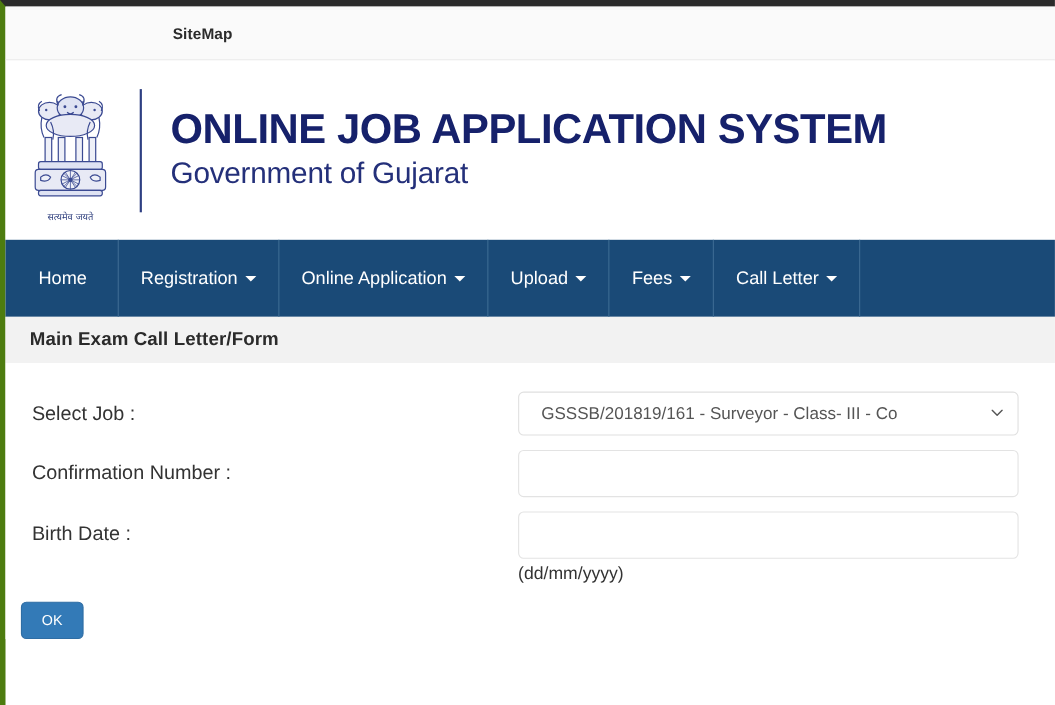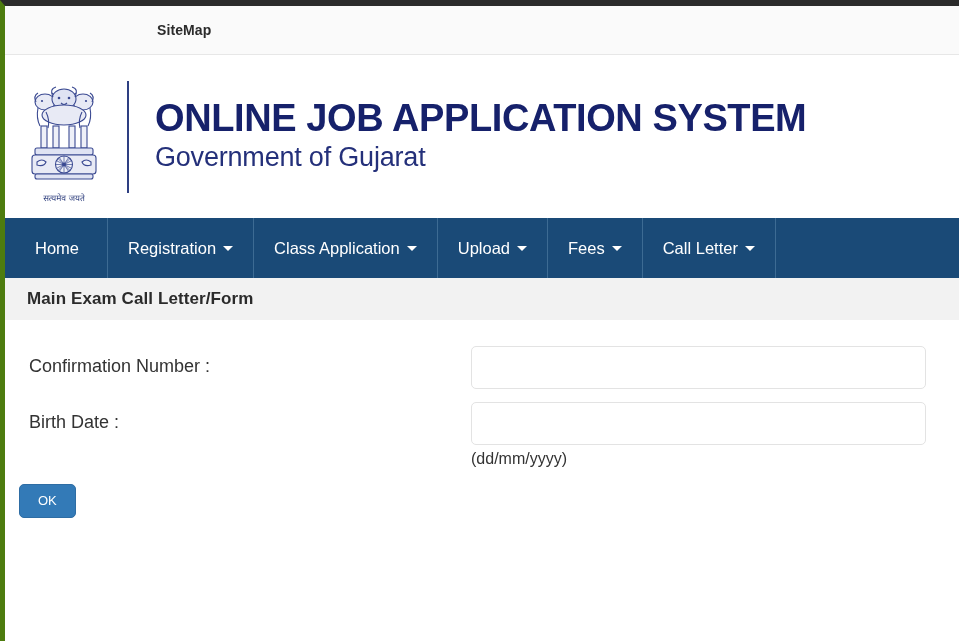--- a/index.html
+++ b/index.html
@@ -85,21 +85,21 @@
     font-size: 27px;
     color: #24307a;
     letter-spacing: -0.2px;
     line-height: 1.25;
     margin-top: 2px;
     white-space: nowrap;
   }
 
   
   .navbar {
-    height: 60px;
+    height: 70px;
     background: #1a4a77;
     display: flex;
     align-items: stretch;
   }
   .nav-item {
     display: flex;
     align-items: center;
     padding: 0 20px;
     color: #ffffff;
     font-size: 16.5px;
@@ -282,21 +282,21 @@
 
   <nav class="navbar">
     <a class="nav-item" href="#">
       <span>Home</span>
     </a>
     <a class="nav-item" href="#">
       <span>Registration</span>
       <span class="caret"></span>
     </a>
     <a class="nav-item" href="#">
-      <span>Class Application</span>
+      <span>Online Application</span>
       <span class="caret"></span>
     </a>
     <a class="nav-item" href="#">
       <span>Upload</span>
       <span class="caret"></span>
     </a>
     <a class="nav-item" href="#">
       <span>Fees</span>
       <span class="caret"></span>
     </a>
@@ -306,20 +306,35 @@
     </a>
     <div class="nav-filler"></div>
   </nav>
 
   <div class="page-heading">
     <h1>Main Exam Call Letter/Form</h1>
   </div>
 
   <div class="form-body">
 
+    <div class="form-row">
+      <div class="form-label">Select Job :</div>
+      <div class="form-control-col">
+        <div class="select-wrap">
+          <select class="job-select">
+            <option>GSSSB/201819/161 - Surveyor - Class- III - Co</option>
+          </select>
+          <span class="select-chevron">
+            <svg width="11" height="7" viewBox="0 0 11 7" aria-hidden="true">
+              <path d="M1 1 L5.5 5.6 L10 1" fill="none" stroke="#555555" stroke-width="1.3" stroke-linecap="round" stroke-linejoin="round"></path>
+            </svg>
+          </span>
+        </div>
+      </div>
+    </div>
 
     <div class="form-row">
       <div class="form-label">Confirmation Number :</div>
       <div class="form-control-col">
         <input class="text-input" type="text" placeholder="" style="">
       </div>
     </div>
 
     <div class="form-row">
       <div class="form-label">Birth Date :</div>

